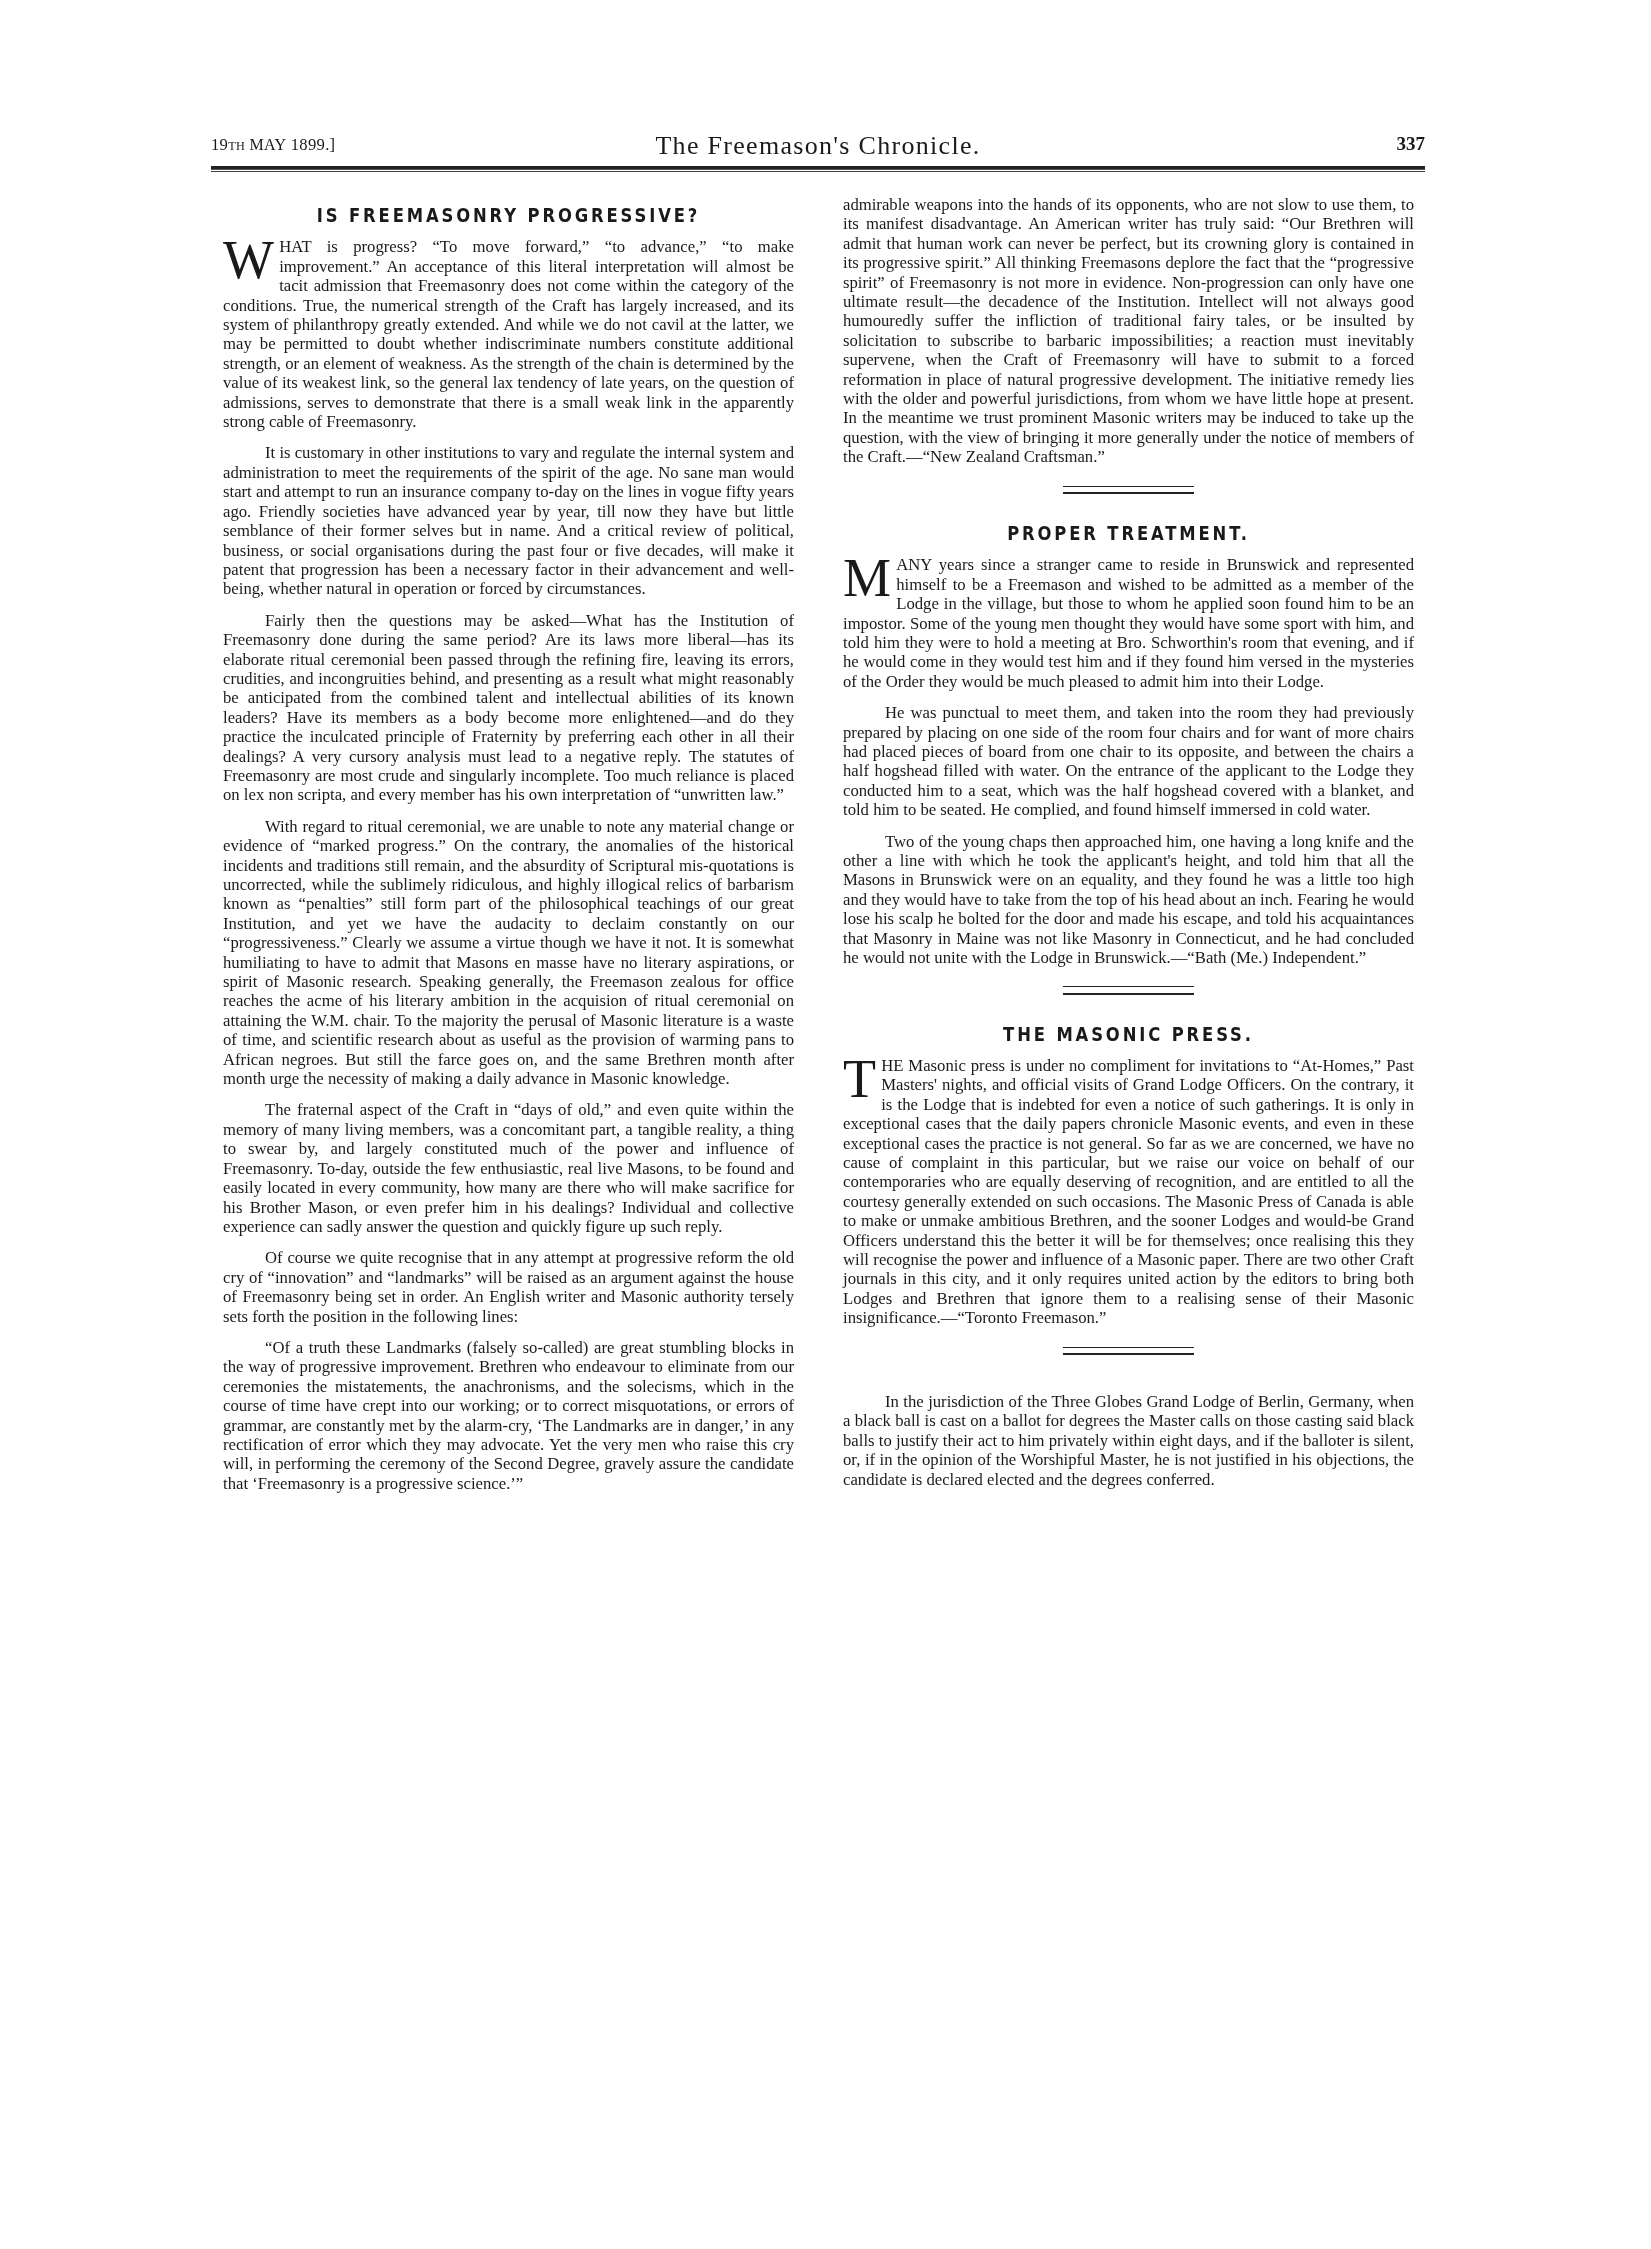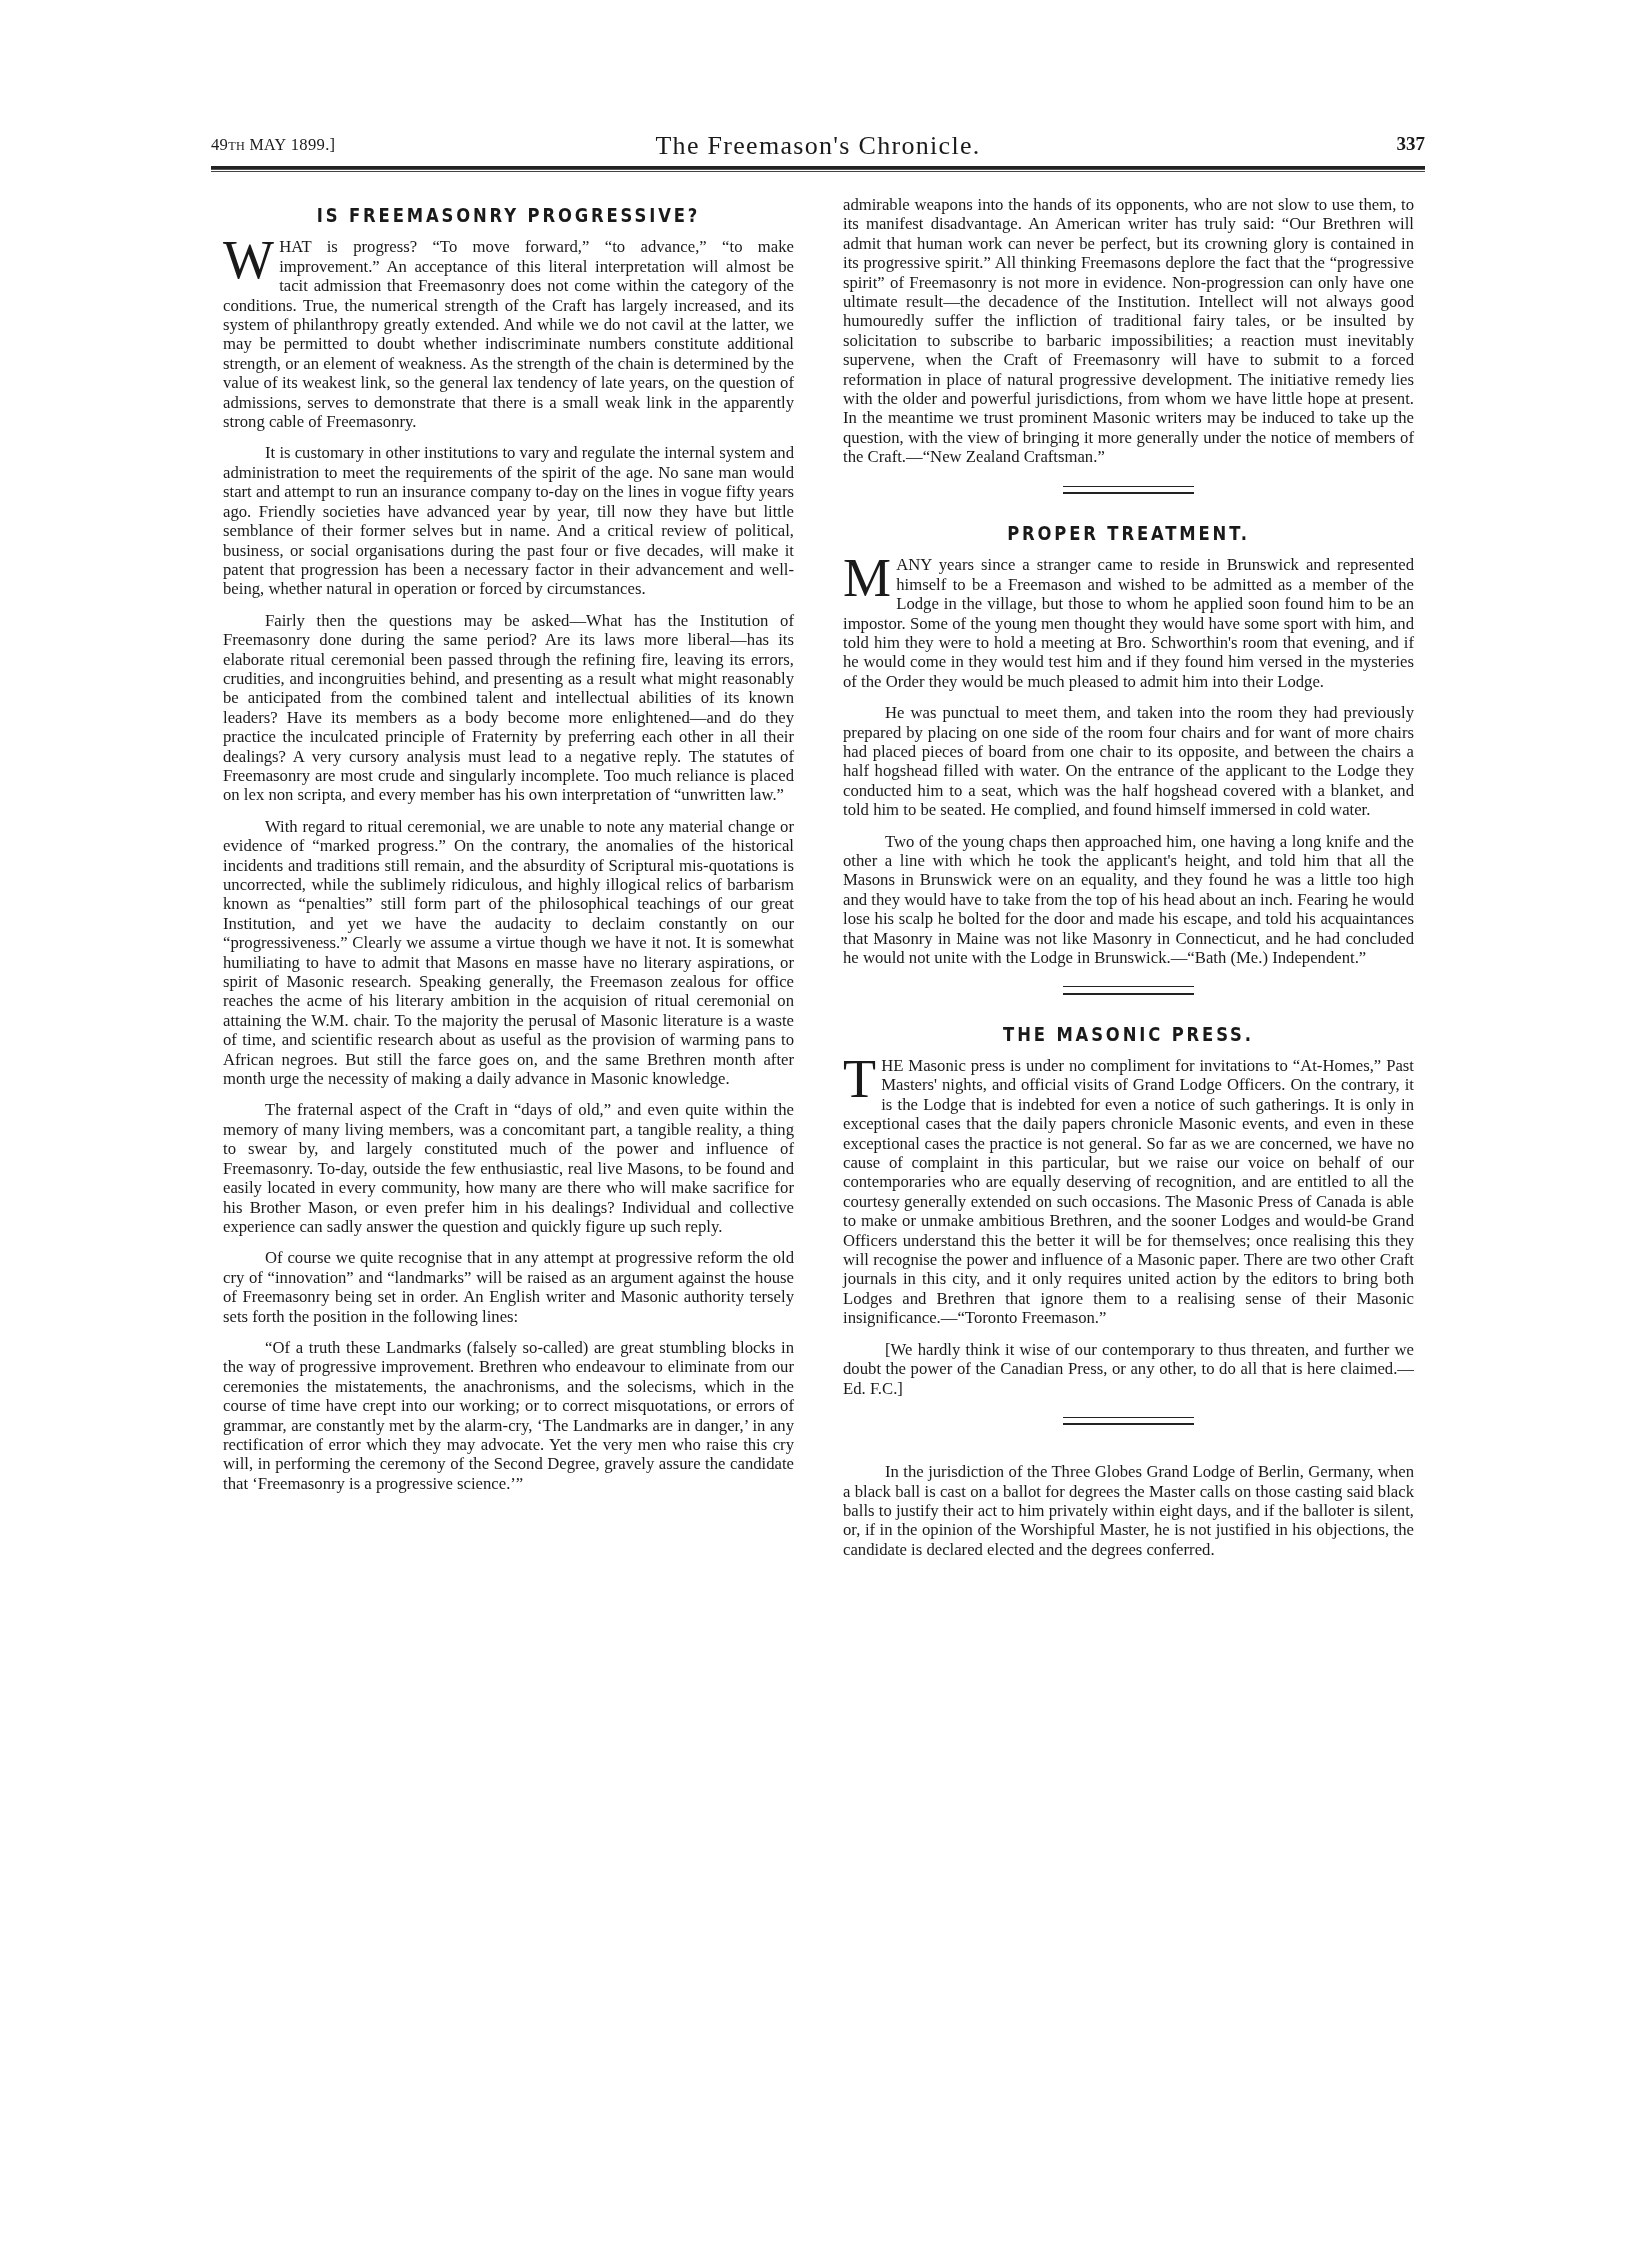--- a/index.html
+++ b/index.html
@@ -28,21 +28,21 @@
                font-size:20px; letter-spacing:3.5px; margin:0 0 7px 0; transform:scaleX(0.82); }
   .dropcap { float:left; font-size:54px; line-height:42px; margin:1.7px 5.2px 0 0;
              font-family:"Liberation Serif",serif; }
   .divider { width:131px; height:5.2px; margin:19px auto 30px auto; border-top:1.7px solid #222;
              border-bottom:2.6px solid #222; }
 </style>
 </head>
 <body>
 
 <div class="header">
-  <div class="hdr-date"><span>49</span><span class="sc">TH</span> <span class="sc" style="font-size:16px">MAY</span> <span>1899.]</span></div>
+  <div class="hdr-date"><span>19</span><span class="sc">TH</span> <span class="sc" style="font-size:16px">MAY</span> <span>1899.]</span></div>
   <div class="hdr-title">The Freemason's Chronicle.</div>
   <div class="hdr-page">337</div>
 </div>
 <div class="rule-top"></div>
 <div class="rule-top2"></div>
 
 <div class="col col-left">
   <h2 class="art-title">IS FREEMASONRY PROGRESSIVE?</h2>
   <p class="noind"><span class="dropcap">W</span><span>HAT is progress? “To move forward,” “to advance,” “to make improvement.” An acceptance of this literal interpretation will almost be tacit admission that Freemasonry does not come within the category of the conditions. True, the numerical strength of the Craft has largely increased, and its system of philanthropy greatly extended. And while we do not cavil at the latter, we may be permitted to doubt whether indiscriminate numbers constitute additional strength, or an element of weakness. As the strength of the chain is determined by the value of its weakest link, so the general lax tendency of late years, on the question of admissions, serves to demonstrate that there is a small weak link in the apparently strong cable of Freemasonry.</span></p>
   <p>It is customary in other institutions to vary and regulate the internal system and administration to meet the requirements of the spirit of the age. No sane man would start and attempt to run an insurance company to-day on the lines in vogue fifty years ago. Friendly societies have advanced year by year, till now they have but little semblance of their former selves but in name. And a critical review of political, business, or social organisations during the past four or five decades, will make it patent that progression has been a necessary factor in their advancement and well-being, whether natural in operation or forced by circumstances.</p>
@@ -60,19 +60,18 @@
 
   <h2 class="art-title">PROPER TREATMENT.</h2>
   <p class="noind"><span class="dropcap">M</span><span>ANY years since a stranger came to reside in Brunswick and represented himself to be a Freemason and wished to be admitted as a member of the Lodge in the village, but those to whom he applied soon found him to be an impostor. Some of the young men thought they would have some sport with him, and told him they were to hold a meeting at Bro. Schworthin's room that evening, and if he would come in they would test him and if they found him versed in the mysteries of the Order they would be much pleased to admit him into their Lodge.</span></p>
   <p>He was punctual to meet them, and taken into the room they had previously prepared by placing on one side of the room four chairs and for want of more chairs had placed pieces of board from one chair to its opposite, and between the chairs a half hogshead filled with water. On the entrance of the applicant to the Lodge they conducted him to a seat, which was the half hogshead covered with a blanket, and told him to be seated. He complied, and found himself immersed in cold water.</p>
   <p>Two of the young chaps then approached him, one having a long knife and the other a line with which he took the applicant's height, and told him that all the Masons in Brunswick were on an equality, and they found he was a little too high and they would have to take from the top of his head about an inch. Fearing he would lose his scalp he bolted for the door and made his escape, and told his acquaintances that Masonry in Maine was not like Masonry in Connecticut, and he had concluded he would not unite with the Lodge in Brunswick.—“Bath (Me.) Independent.”</p>
 
   <div class="divider"></div>
 
   <h2 class="art-title">THE MASONIC PRESS.</h2>
   <p class="noind"><span class="dropcap">T</span><span>HE Masonic press is under no compliment for invitations to “At-Homes,” Past Masters' nights, and official visits of Grand Lodge Officers. On the contrary, it is the Lodge that is indebted for even a notice of such gatherings. It is only in exceptional cases that the daily papers chronicle Masonic events, and even in these exceptional cases the practice is not general. So far as we are concerned, we have no cause of complaint in this particular, but we raise our voice on behalf of our contemporaries who are equally deserving of recognition, and are entitled to all the courtesy generally extended on such occasions. The Masonic Press of Canada is able to make or unmake ambitious Brethren, and the sooner Lodges and would-be Grand Officers understand this the better it will be for themselves; once realising this they will recognise the power and influence of a Masonic paper. There are two other Craft journals in this city, and it only requires united action by the editors to bring both Lodges and Brethren that ignore them to a realising sense of their Masonic insignificance.—“Toronto Freemason.”</span></p>
-  <p>[We hardly think it wise of our contemporary to thus threaten, and further we doubt the power of the Canadian Press, or any other, to do all that is here claimed.—Ed. F.C.]</p>
 
   <div class="divider" style="margin-bottom:37px"></div>
 
   <p>In the jurisdiction of the Three Globes Grand Lodge of Berlin, Germany, when a black ball is cast on a ballot for degrees the Master calls on those casting said black balls to justify their act to him privately within eight days, and if the balloter is silent, or, if in the opinion of the Worshipful Master, he is not justified in his objections, the candidate is declared elected and the degrees conferred.</p>
 </div>
 
 
 </body></html>

